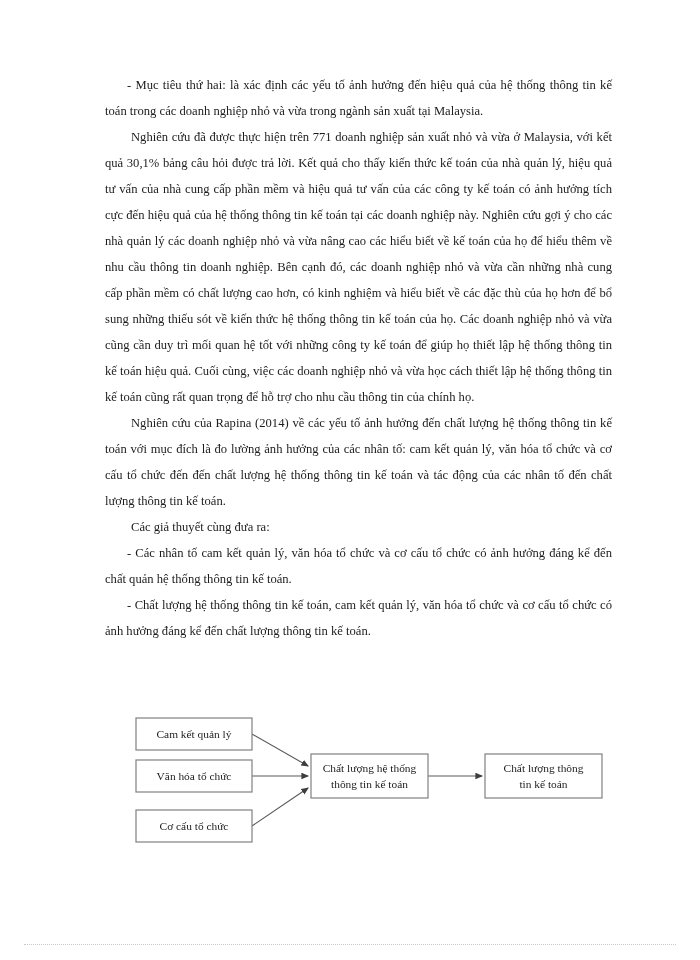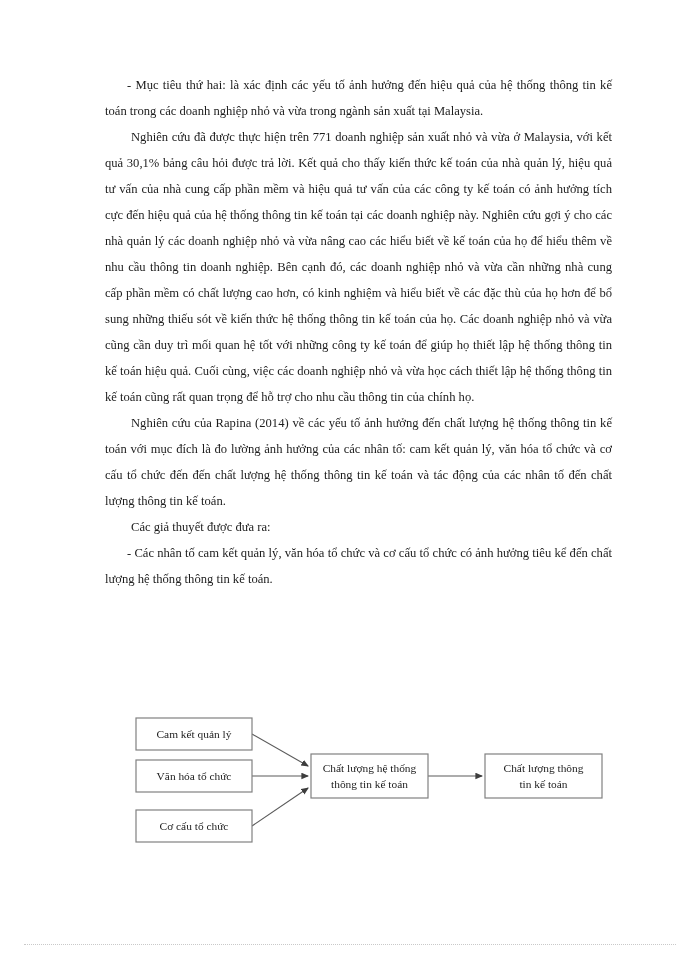--- a/index.html
+++ b/index.html
@@ -65,22 +65,23 @@
 </style>
 </head>
 <body>
 
 <div class="page">
 
   <div class="content">
     <p class="para dash">- Mục tiêu thứ hai: là xác định các yếu tố ảnh hưởng đến hiệu quả của hệ thống thông tin kế toán trong các doanh nghiệp nhỏ và vừa trong ngành sản xuất tại Malaysia.</p>
     <p class="para indent">Nghiên cứu đã được thực hiện trên 771 doanh nghiệp sản xuất nhỏ và vừa ở Malaysia, với kết quả 30,1% bảng câu hỏi được trả lời. Kết quả cho thấy kiến thức kế toán của nhà quản lý, hiệu quả tư vấn của nhà cung cấp phần mềm và hiệu quả tư vấn của các công ty kế  toán có ảnh hưởng tích cực đến hiệu quả của hệ thống thông tin kế toán tại các doanh nghiệp này. Nghiên cứu gợi ý cho các nhà quản lý các doanh nghiệp nhỏ và vừa nâng cao các hiểu biết về kế toán của họ để hiểu thêm về nhu cầu thông tin doanh nghiệp. Bên cạnh đó, các doanh nghiệp nhỏ và vừa cần những nhà cung cấp phần mềm có chất lượng cao hơn, có kinh nghiệm và hiểu biết về các đặc thù của họ hơn để bổ sung những thiếu sót về kiến thức hệ thống thông tin kế toán của họ. Các doanh nghiệp nhỏ và vừa cũng cần duy trì mối quan hệ tốt với những công ty kế toán để giúp họ thiết lập hệ thống thông tin kế toán hiệu quả. Cuối cùng, việc các doanh nghiệp nhỏ và vừa học cách thiết lập hệ thống thông tin kế toán cũng rất quan trọng để hỗ trợ cho nhu cầu thông tin của chính họ.</p>
     <p class="para indent">Nghiên cứu của Rapina (2014) về các yếu tố ảnh hưởng đến chất lượng hệ thống thông tin kế toán với mục đích là đo lường ảnh hưởng của các nhân tố: cam kết quản lý, văn hóa tổ chức và cơ cấu tổ chức đến đến chất lượng hệ thống thông tin kế toán và tác động của các nhân tố đến chất lượng thông tin kế toán.</p>
-    <p class="para indent">Các giả thuyết được đưa ra:</p>
-    <p class="para dash">- Các nhân tố cam kết quản lý, văn hóa tổ chức và cơ cấu tổ chức có ảnh hưởng tiêu kể đến chất lượng hệ thống thông tin kế toán.</p>
+    <p class="para indent">Các giả thuyết cùng đưa ra:</p>
+    <p class="para dash">- Các nhân tố cam kết quản lý, văn hóa tổ chức và cơ cấu tổ chức có ảnh hưởng đáng kể đến chất quản hệ thống thông tin kế toán.</p>
+    <p class="para dash">- Chất lượng hệ thống thông tin kế toán, cam kết quản lý, văn hóa tổ chức và cơ cấu tổ chức có ảnh hưởng đáng kể đến chất lượng thông tin kế toán.</p>
   </div>
 
   <div class="diagram">
     <svg width="480" height="140" viewBox="0 0 480 140" xmlns="http://www.w3.org/2000/svg">
       <defs>
         <marker id="arrowhead" markerWidth="7" markerHeight="7" refX="6" refY="3" orient="auto" markerUnits="strokeWidth">
           <path d="M0,0 L7,3 L0,6 z" fill="#3d3d3d"></path>
         </marker>
       </defs>
 

